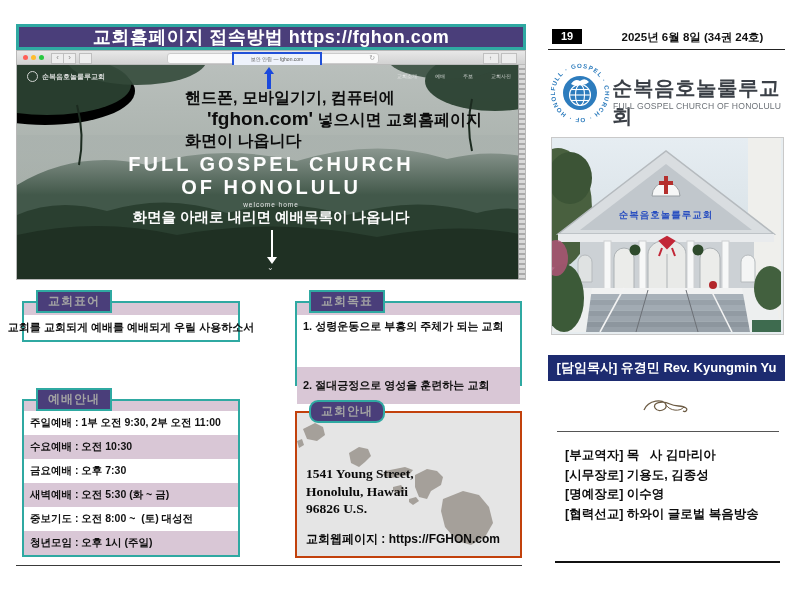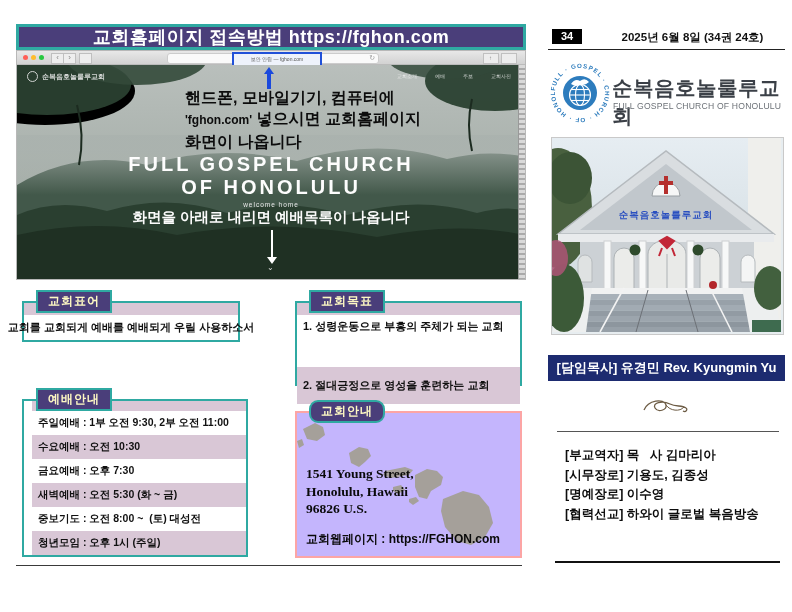--- a/index.html
+++ b/index.html
@@ -29,38 +29,38 @@
   .site-logo{position:absolute;left:10px;top:6px;color:#f0f0f0;font-size:7px;font-weight:bold;
              display:flex;align-items:center;gap:4px;opacity:.85;}
   .site-globe{width:9px;height:9px;border:1px solid #eee;border-radius:50%;display:inline-block;}
   .site-nav{position:absolute;right:14px;top:8px;display:flex;gap:18px;}
   .site-nav span{color:#f3f3f3;font-size:5px;opacity:.8;}
   .blue-arrow{position:absolute;left:247px;top:2px;width:10px;height:22px;}
   .blue-arrow .stem{position:absolute;left:3px;top:6px;width:4px;height:16px;background:#1b49dd;}
   .blue-arrow .head{position:absolute;left:0;top:0;width:0;height:0;border-left:5px solid transparent;
                     border-right:5px solid transparent;border-bottom:7px solid #1b49dd;}
   .overlay-txt{position:absolute;left:168px;top:22px;color:#0c0c0c;font-size:16px;line-height:21px;font-weight:600;}
-  .overlay-txt b{font-weight:900;font-size:12px;}
+  .overlay-txt b{font-weight:900;font-size:19px;margin-left:22px;}
   .hero{position:absolute;left:0;top:88px;width:100%;text-align:center;color:#fdfdfd;font-weight:bold;
         font-size:20px;letter-spacing:3px;line-height:23px;}
   .welcome{position:absolute;left:0;top:136px;width:100%;text-align:center;color:#e8e8e8;font-size:6.5px;letter-spacing:1px;}
   .scrollhint{position:absolute;left:0;top:143px;width:100%;text-align:center;color:#fbfbfb;font-size:14.5px;font-weight:600;}
   .down-arrow{position:absolute;left:249px;top:165px;width:12px;height:40px;}
   .down-arrow .stem{position:absolute;left:5px;top:0;width:2px;height:28px;background:#fff;}
   .down-arrow .head{position:absolute;left:1px;top:27px;width:0;height:0;border-left:5px solid transparent;
                     border-right:5px solid transparent;border-top:7px solid #fff;}
   .down-arrow .chev{position:absolute;left:1px;top:33px;color:#ddd;font-size:8px;}
   .scrollbar{position:absolute;right:0px;top:14px;width:6px;height:214px;
              background:repeating-linear-gradient(#d9d9d9 0 3px,#aaa 3px 5px);border-left:1px solid #999;}
 
   
-  .tab{position:absolute;height:19px;background:#4a3e7a;border:2px solid #2fa9a2;color:#fef9c3;
+  .tab{position:absolute;height:19px;background:#4a3e7a;border:2px solid #2fa9a2;color:#a3a3a3;
        font-weight:bold;font-size:12px;text-align:center;line-height:19px;z-index:5;letter-spacing:1px;}
   .box-teal{border:2px solid #2fa9a2;background:#fff;}
-  .box-purple{border:2px solid #fca5a5;background:#c4b5fd;}
+  .box-purple{border:2px solid #c2410c;background:#e5e5e5;}
   .band{background:#d9c7d6;}
   .rowtxt{font-size:11px;font-weight:bold;color:#111;padding:0 0 0 6px;display:flex;align-items:center;white-space:pre;}
   .lav{background:#d9c7d6;}
 
   .addr-serif{font-family:"Liberation Serif","DejaVu Serif",serif;font-weight:bold;font-size:13.5px;
               line-height:17.5px;color:#0a0a0a;}
   .weblabel{font-weight:bold;font-size:12px;color:#0a0a0a;}
 
   .footline{background:#3a3a3a;height:1px;}
 
@@ -176,21 +176,21 @@
 </div>
 
 <div class="abs tab" style="left:309px;top:290px;width:72px;">교회목표</div>
 <div class="abs box-teal" style="left:295px;top:301px;width:223px;height:81px;">
   <div class="band" style="height:12px;"></div>
   <div class="rowtxt" style="height:23px;">1. 성령운동으로 부흥의 주체가 되는 교회</div>
   <div class="rowtxt lav" style="height:37px;margin-top:29px;">2. 절대긍정으로 영성을 훈련하는 교회</div>
 </div>
 
 <div class="abs tab" style="left:36px;top:388px;width:72px;">예배안내</div>
-<div class="abs box-teal" style="left:22px;top:399px;width:214px;height:154px;padding-left:8px;">
+<div class="abs box-teal" style="left:22px;top:399px;width:214px;height:154px;">
   <div class="band" style="height:10px;"></div>
   <div class="rowtxt" style="height:24px;font-size:10.5px;">주일예배 : 1부 오전 9:30, 2부 오전 11:00</div>
   <div class="rowtxt lav" style="height:24px;font-size:10.5px;">수요예배 : 오전 10:30</div>
   <div class="rowtxt" style="height:24px;font-size:10.5px;">금요예배 : 오후 7:30</div>
   <div class="rowtxt lav" style="height:24px;font-size:10.5px;">새벽예배 : 오전 5:30 (화 ~ 금)</div>
   <div class="rowtxt" style="height:24px;font-size:10.5px;">중보기도 : 오전 8:00 ~  (토) 대성전</div>
   <div class="rowtxt lav" style="height:24px;font-size:10.5px;">청년모임 : 오후 1시 (주일)</div>
 </div>
 
 <div class="abs tab" style="left:309px;top:400px;width:72px;border-radius:9px;">교회안내</div>
@@ -210,21 +210,21 @@
   <div class="abs addr-serif" style="left:9px;top:52px;">
     <div>1541 Young Street,</div>
     <div>Honolulu, Hawaii</div>
     <div>96826 U.S.</div>
   </div>
   <div class="abs weblabel" style="left:9px;top:118px;">교회웹페이지 : https://FGHON.com</div>
 </div>
 
 <div class="abs footline" style="left:16px;top:565px;width:506px;"></div>
 
-<div class="abs pagenum">34</div>
+<div class="abs pagenum">19</div>
 <div class="abs dateline">2025년 6월 8일 (34권 24호)</div>
 <div class="abs rline"></div>
 
 <svg class="abs" style="left:549px;top:62px;" width="62" height="62" viewBox="0 0 62 62">
   <defs>
     <path id="ring" d="M31,31 m-25,0 a25,25 0 1,1 50,0 a25,25 0 1,1 -50,0"></path>
   </defs>
   <circle cx="31" cy="31" r="30" fill="#fff"></circle>
   <text font-size="6.2" font-weight="bold" fill="#2d7cbd" letter-spacing="1">
     <textPath href="#ring" startOffset="2">FULL · GOSPEL · CHURCH · OF · HONOLULU ·</textPath>

